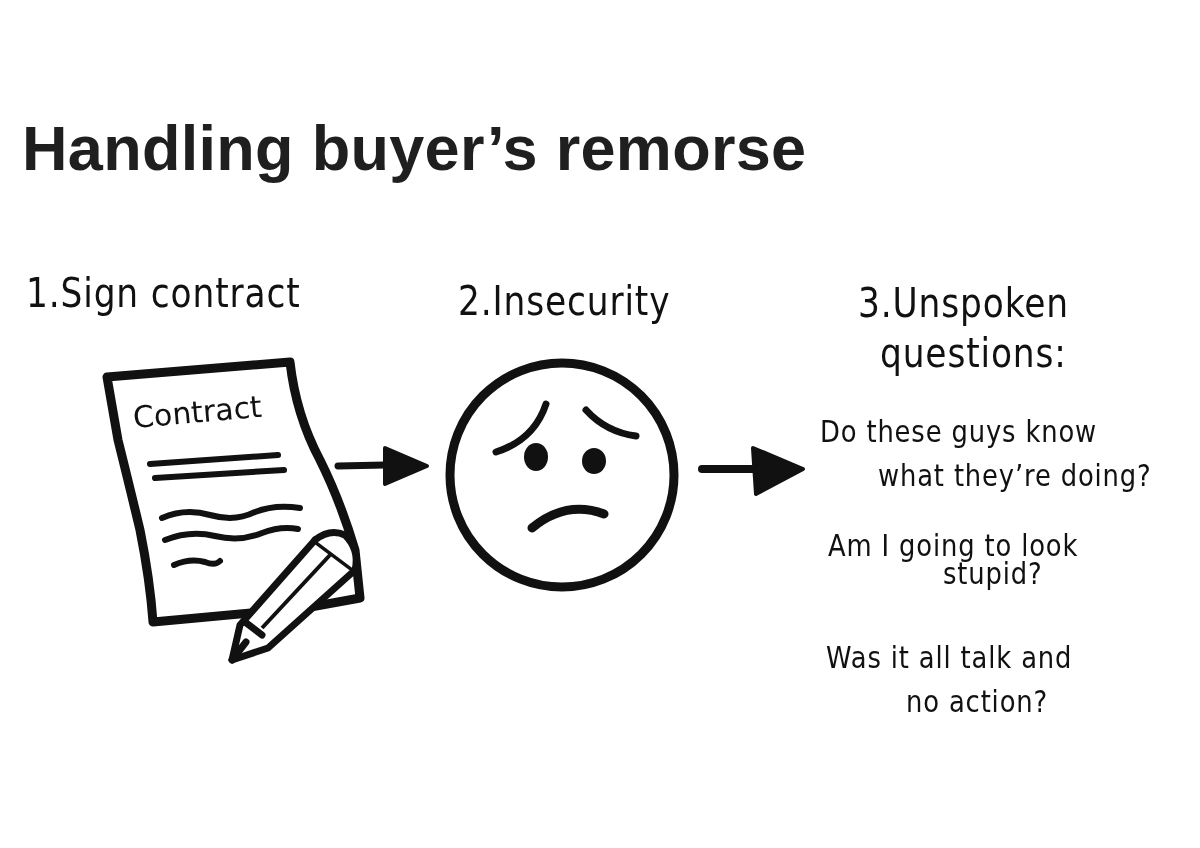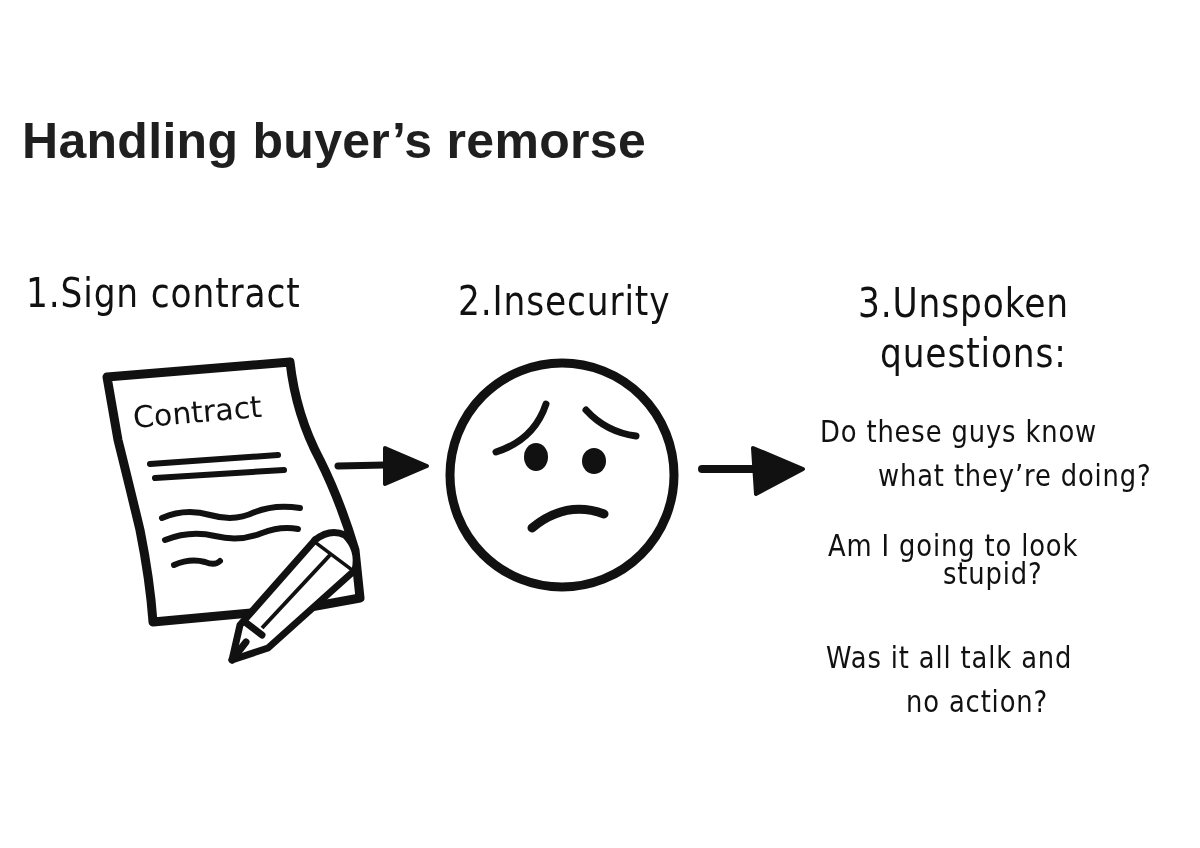--- a/index.html
+++ b/index.html
@@ -1,17 +1,17 @@
 <!DOCTYPE html>
 <html><head>
 <meta charset="utf-8">
 <style>
   html, body { margin:0; padding:0; background:#ffffff; }
   body { width:1200px; height:848px; position:relative; overflow:hidden; font-family:"DejaVu Sans", sans-serif; color:#1a1a1a; }
-  .title { position:absolute; left:22px; top:112px; font-family:"Liberation Sans", sans-serif; font-weight:bold; font-size:50px; letter-spacing:0.3px; color:#1f1f1f; margin:0; }
+  .title { position:absolute; left:22px; top:112px; font-family:"Liberation Sans", sans-serif; font-weight:bold; font-size:63px; letter-spacing:0.3px; color:#1f1f1f; margin:0; }
   .hand { font-family:"DejaVu Sans", sans-serif; font-weight:normal; color:#111; position:absolute; white-space:nowrap; }
   .step-label { font-size:40px; letter-spacing:1px; transform:scaleX(0.86); transform-origin:left top; }
   .q { font-size:30px; letter-spacing:1px; transform:scaleX(0.86); transform-origin:left top; }
   svg { position:absolute; overflow:visible; }
 </style>
 </head>
 <body>
 
 <h1 class="title">Handling buyer’s remorse</h1>
 

